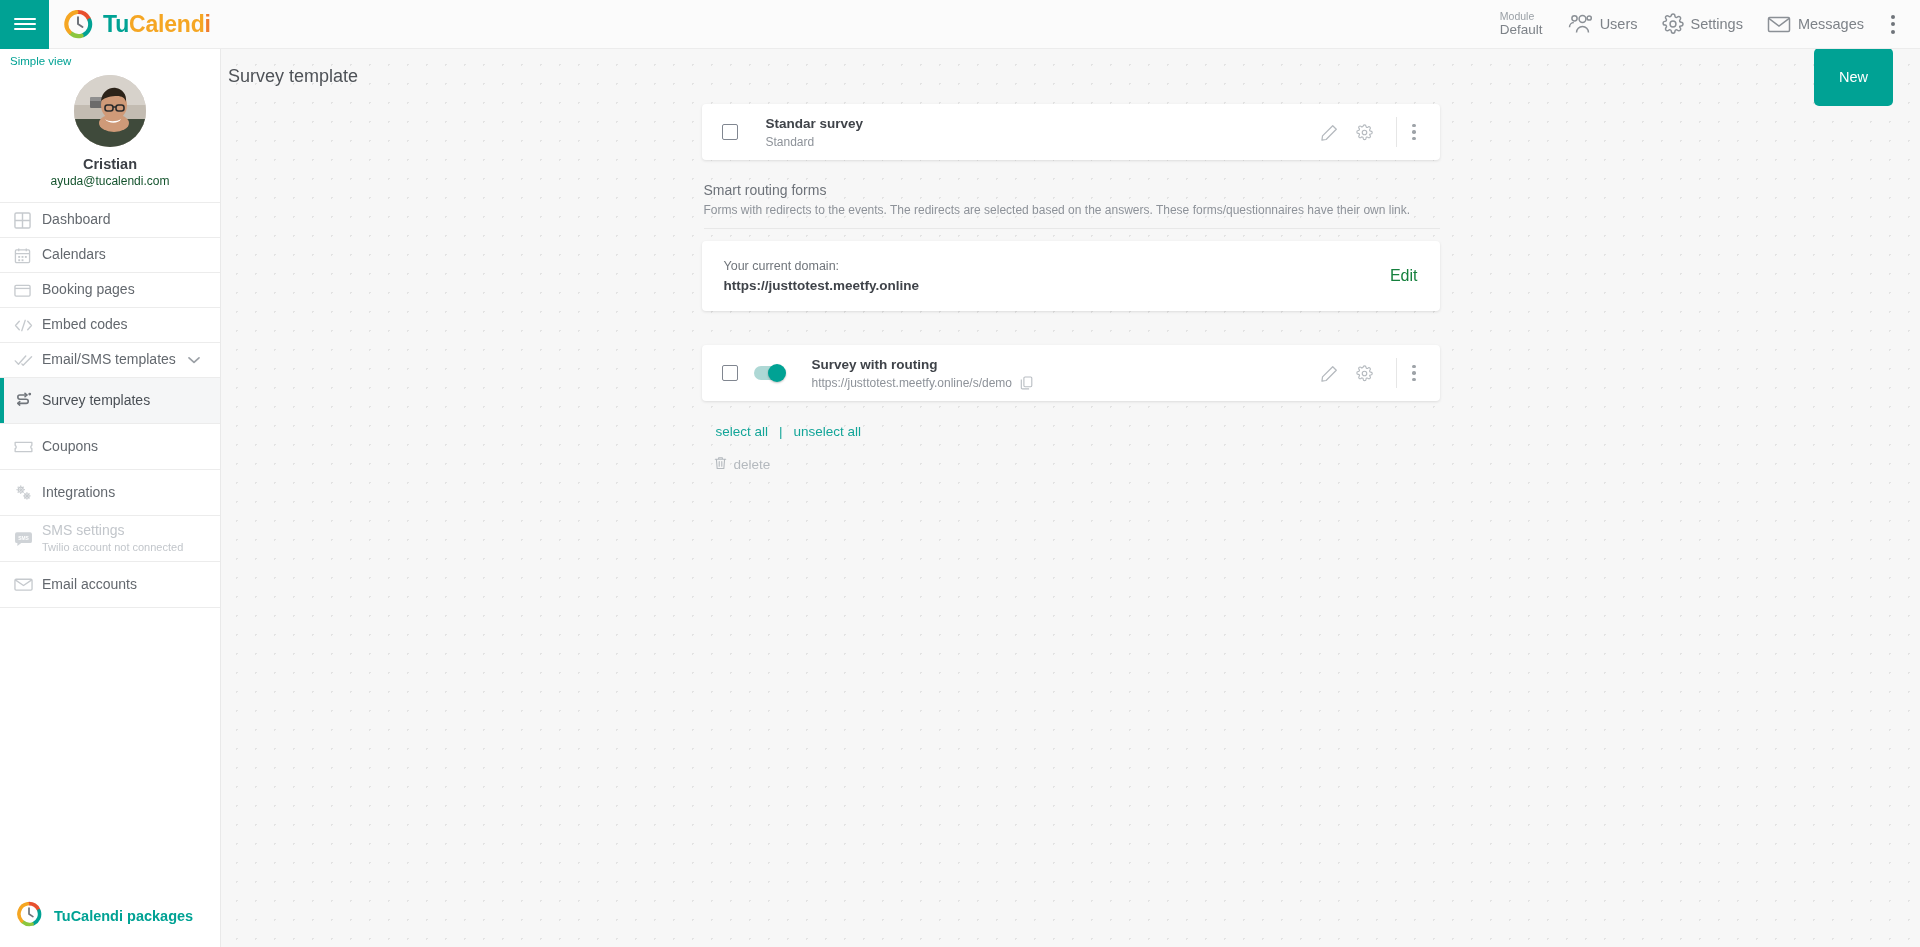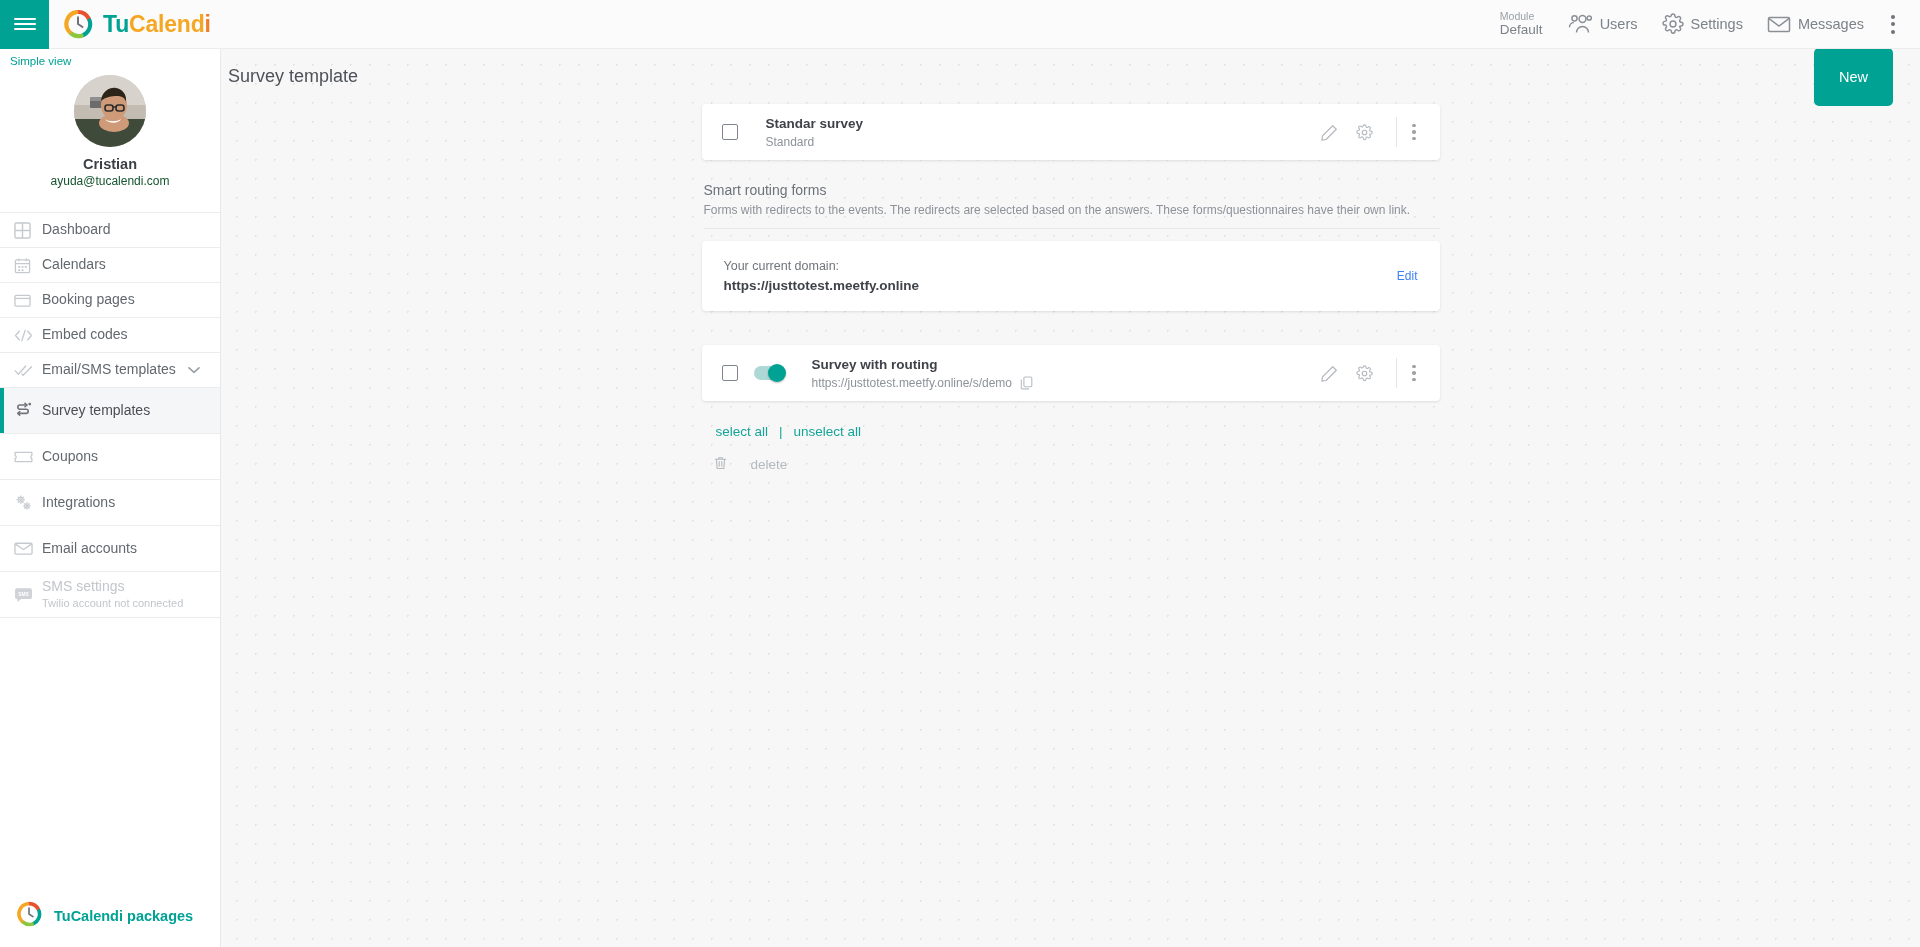--- a/index.html
+++ b/index.html
@@ -72,21 +72,21 @@
     background: #ffffff;
     border-right: 1px solid #e9e9e9;
     overflow: hidden;
   }
   .simple-view {
     color: #00a294; font-size: 11.5px;
     padding: 6px 0 0 10px;
   }
   .profile {
     display: flex; flex-direction: column; align-items: center;
-    padding: 8px 0 24px 0;
+    padding: 8px 0 14px 0;
     border-bottom: 1px solid #ececec;
   }
   .avatar {
     width: 72px; height: 72px; border-radius: 50%;
     overflow: hidden; position: relative;
     background: #cfcac4;
   }
   .avatar svg { display:block; width:72px; height:72px;}
   .profile-name {
     margin-top: 9px; font-size: 14.5px; font-weight: bold; color: #3b3f45;
@@ -224,30 +224,30 @@
 
   .domain-card {
     background: #fff; border-radius: 4px;
     box-shadow: 0 1px 3px rgba(0,0,0,0.11);
     margin-top: 12px;
     padding: 18px 22px;
     display: flex; align-items: center;
   }
   .domain-label { font-size: 12.5px; color: #70757b; }
   .domain-value { font-size: 13.5px; font-weight: bold; color: #3f4349; margin-top: 5px; }
-  .edit-link { margin-left: auto; color: #3b82f6; font-size: 12px; cursor: pointer; }
+  .edit-link { margin-left: auto; color: #15803d; font-size: 16px; cursor: pointer; }
 
   .select-row {
     margin-top: 23px; display: flex; align-items: center;
     font-size: 13.5px; gap: 11px; padding-left: 14px;
   }
   .select-link { color: #13a598; cursor: pointer; }
   .select-sep { color: #13a598; }
   .delete-row {
-    margin-top: 17px; display: flex; align-items: center; gap: 24px;
+    margin-top: 17px; display: flex; align-items: center; gap: 7px;
     font-size: 13.5px; color: #b4b9be; cursor: default; padding-left: 12px;
   }
   .copy-icon { color: #b9bec3; cursor: pointer; display:flex; align-items:center;}
 </style>
 </head>
 <body>
 
 <div class="topbar">
   <div class="hamburger-box">
     <div>
@@ -433,41 +433,41 @@
             <circle cx="7" cy="6" r="0.9"></circle>
           <path d="M7 1.6v1.2M7 9.2v1.2M2.6 6h1.2M10.2 6h1.2M3.9 2.9l.9.9M9.2 8.2l.9.9M10.1 2.9l-.9.9M4.8 8.2l-.9.9"></path>
           <circle cx="13.6" cy="12.6" r="2.3"></circle>
             <circle cx="13.6" cy="12.6" r="0.8"></circle>
           <path d="M13.6 8.8v1M13.6 15.4v1M9.8 12.6h1M16.4 12.6h1M10.9 9.9l.8.8M15.5 14.5l.8.8M16.3 9.9l-.8.8M11.7 14.5l-.8.8"></path>
         </svg>
       </span>
       <span class="nav-label">Integrations</span>
     </div>
 
+    <div class="nav-item tall disabled">
+      <span class="nv-icon">
+        <svg width="19" height="16" viewBox="0 0 20 17" fill="none">
+          <path d="M3 1.4h14a2 2 0 0 1 2 2v7.4a2 2 0 0 1-2 2H7.6l-4.1 3.2v-3.2H3a2 2 0 0 1-2-2V3.4a2 2 0 0 1 2-2z" fill="#cfd3d7"></path>
+          <text x="10" y="9.3" font-size="5.2" font-family="Liberation Sans, sans-serif" fill="#ffffff" text-anchor="middle" font-weight="bold">SMS</text>
+        </svg>
+      </span>
+      <span class="nav-label-wrap">
+        <span class="nav-label">SMS settings</span>
+        <span class="nav-sub">Twilio account not connected</span>
+      </span>
+    </div>
+
     <div class="nav-item tall">
       <span class="nv-icon">
         <svg width="19" height="15" viewBox="0 0 20 15" fill="none" stroke="currentColor" stroke-width="1.4">
           <rect x="1" y="2" width="18" height="11.5" rx="1.2"></rect>
             <path d="M1.3 2.6L10 8.6 18.7 2.6"></path>
         </svg>
       </span>
       <span class="nav-label">Email accounts</span>
-    </div>
-
-    <div class="nav-item tall disabled">
-      <span class="nv-icon">
-        <svg width="19" height="16" viewBox="0 0 20 17" fill="none">
-          <path d="M3 1.4h14a2 2 0 0 1 2 2v7.4a2 2 0 0 1-2 2H7.6l-4.1 3.2v-3.2H3a2 2 0 0 1-2-2V3.4a2 2 0 0 1 2-2z" fill="#cfd3d7"></path>
-          <text x="10" y="9.3" font-size="5.2" font-family="Liberation Sans, sans-serif" fill="#ffffff" text-anchor="middle" font-weight="bold">SMS</text>
-        </svg>
-      </span>
-      <span class="nav-label-wrap">
-        <span class="nav-label">SMS settings</span>
-        <span class="nav-sub">Twilio account not connected</span>
-      </span>
     </div>
   </div>
 
   <div class="pkg-link">
     <span>
       <svg width="26" height="26" viewBox="0 0 40 40">
         <path d="M20 4 A16 16 0 0 1 34.5 13" fill="none" stroke="#e8502e" stroke-width="5.5" stroke-linecap="round"></path>
         <path d="M35.4 15.2 A16 16 0 0 1 27 34.8" fill="none" stroke="#00a294" stroke-width="5.5" stroke-linecap="round"></path>
         <path d="M24.8 35.6 A16 16 0 0 1 10.3 32.2" fill="none" stroke="#8cc63e" stroke-width="5.5" stroke-linecap="round"></path>
         <path d="M8.6 30.6 A16 16 0 0 1 17.8 4.2" fill="none" stroke="#f5a623" stroke-width="5.5" stroke-linecap="round"></path>

